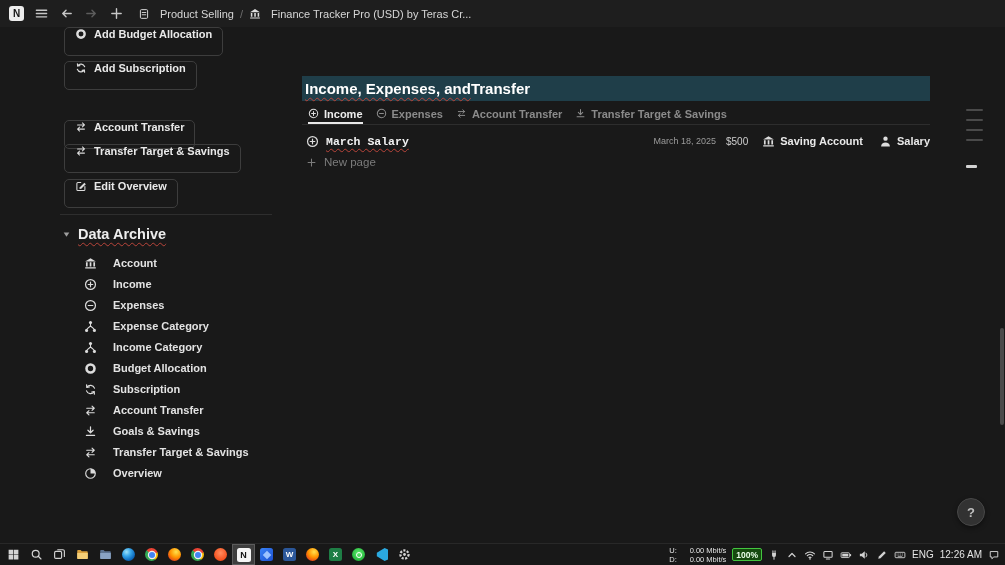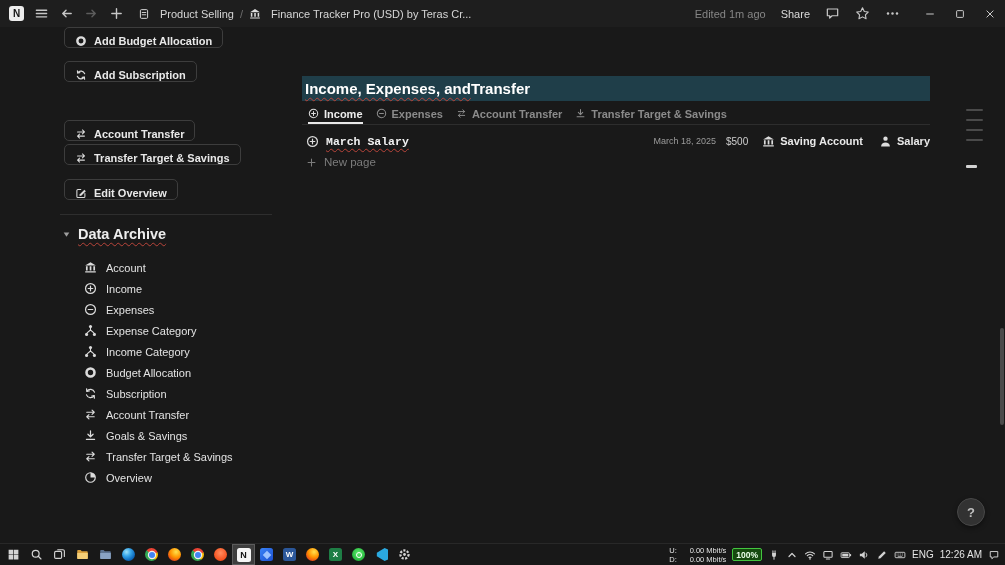--- a/index.html
+++ b/index.html
@@ -21,27 +21,27 @@
   .crumbs { display:flex; align-items:center; gap:6px; margin-left:4px; white-space:nowrap; }
   .crumb { display:flex; align-items:center; gap:10px; color:#d6d6d6; }
   .crumb-sep { color:#6d6d6d; }
   .tb-right { margin-left:auto; display:flex; align-items:center; gap:15px; }
   .edited { color:#868686; }
   .share { color:#dadada; }
   .win-controls { display:flex; align-items:center; }
   .win-btn { width:30px; height:27px; display:flex; align-items:center; justify-content:center; color:#c6c6c6; }
 
   
-  .btn-outline { position:absolute; left:64px; display:inline-flex; align-items:flex-end; gap:7px; height:21px; padding:0 10px; border:1px solid #3d3d3d; border-radius:5px; font-size:11px; font-weight:700; color:#e9e9e9; background:transparent; white-space:nowrap; }
+  .btn-outline { position:absolute; left:64px; display:inline-flex; align-items:flex-start; gap:7px; height:29px; padding:0 10px; border:1px solid #3d3d3d; border-radius:5px; font-size:11px; font-weight:700; color:#e9e9e9; background:transparent; white-space:nowrap; }
   .b1{top:27px} .b2{top:61px} .b3{top:85px} .b4{top:120px} .b5{top:144px} .b6{top:179px}
   .divider-left { position:absolute; left:60px; top:214px; width:212px; height:1px; background:#2e2e2e; }
   .archive-head { position:absolute; left:62px; top:226px; display:flex; align-items:center; gap:7px; font-size:14.5px; font-weight:700; color:#ededed; }
   .tri { width:9px; height:9px; color:#9e9e9e; }
   .archive-list { position:absolute; left:84px; top:257px; display:flex; flex-direction:column; }
-  .arch-item { height:21px; display:flex; align-items:center; gap:9px; font-size:11px; font-weight:400; color:#e3e3e3; white-space:nowrap; }
+  .arch-item { height:21px; display:flex; gap:16px; font-size:11px; font-weight:700; color:#e3e3e3; white-space:nowrap; }
 
   
   .heading-block { position:absolute; left:302px; top:76px; width:628px; height:25px; background:#1f3e49; display:flex; align-items:center; padding-left:3px; font-size:15px; font-weight:700; color:#fff;text-align:center; }
   .squiggle { text-decoration:underline; text-decoration-style:wavy; text-decoration-color:#b8443a; text-decoration-thickness:1px; text-underline-offset:3px; }
   .tabs { position:absolute; left:302px; top:103px; width:628px; height:21px; display:flex; align-items:center; gap:13px; padding-left:6px; }
   .tab { display:flex; align-items:center; gap:5px; font-size:11px; font-weight:600; color:#8b8b8b; height:21px; position:relative; white-space:nowrap; }
   .tab.active { color:#ededed; }
   .tab.active::after { content:""; position:absolute; left:0; right:0; bottom:0; height:2px; background:#e9e9e9; }
   .hr-main { position:absolute; left:302px; top:124px; width:628px; height:1px; background:#2d2d2d; }
   .data-row { position:absolute; left:302px; top:130px; width:628px; height:22px; display:flex; align-items:center; }
@@ -263,50 +263,20 @@
         <span>Product Selling</span>
       </div>
       <span class="crumb-sep">/</span>
       <div class="crumb">
         <svg class="ic12 ic">
             <use href="#i-bank"></use>
           </svg>
         <span>Finance Tracker Pro (USD) by Teras Cr...</span>
       </div>
     </div>
-    <div class="tb-right">
-      <span class="edited">Edited 1m ago</span>
-      <span class="share">Share</span>
-      <svg class="tb-ic">
-          <use href="#i-comment"></use>
-        </svg>
-      <svg class="tb-ic">
-          <use href="#i-star"></use>
-        </svg>
-      <svg class="tb-ic">
-          <use href="#i-dots"></use>
-        </svg>
-      <div class="win-controls">
-        <div class="win-btn">
-            <svg class="ic12 ic">
-              <use href="#i-min"></use>
-            </svg>
-          </div>
-        <div class="win-btn">
-            <svg class="ic12 ic">
-              <use href="#i-max"></use>
-            </svg>
-          </div>
-        <div class="win-btn">
-            <svg class="ic12 ic">
-              <use href="#i-close"></use>
-            </svg>
-          </div>
-      </div>
-    </div>
   </div>
 
   <div class="btn-outline b1">
     <svg class="ic ic12">
         <use href="#i-donut"></use>
       </svg>
     <span>Add Budget Allocation</span>
   </div>
   <div class="btn-outline b2">
     <svg class="ic ic12">

